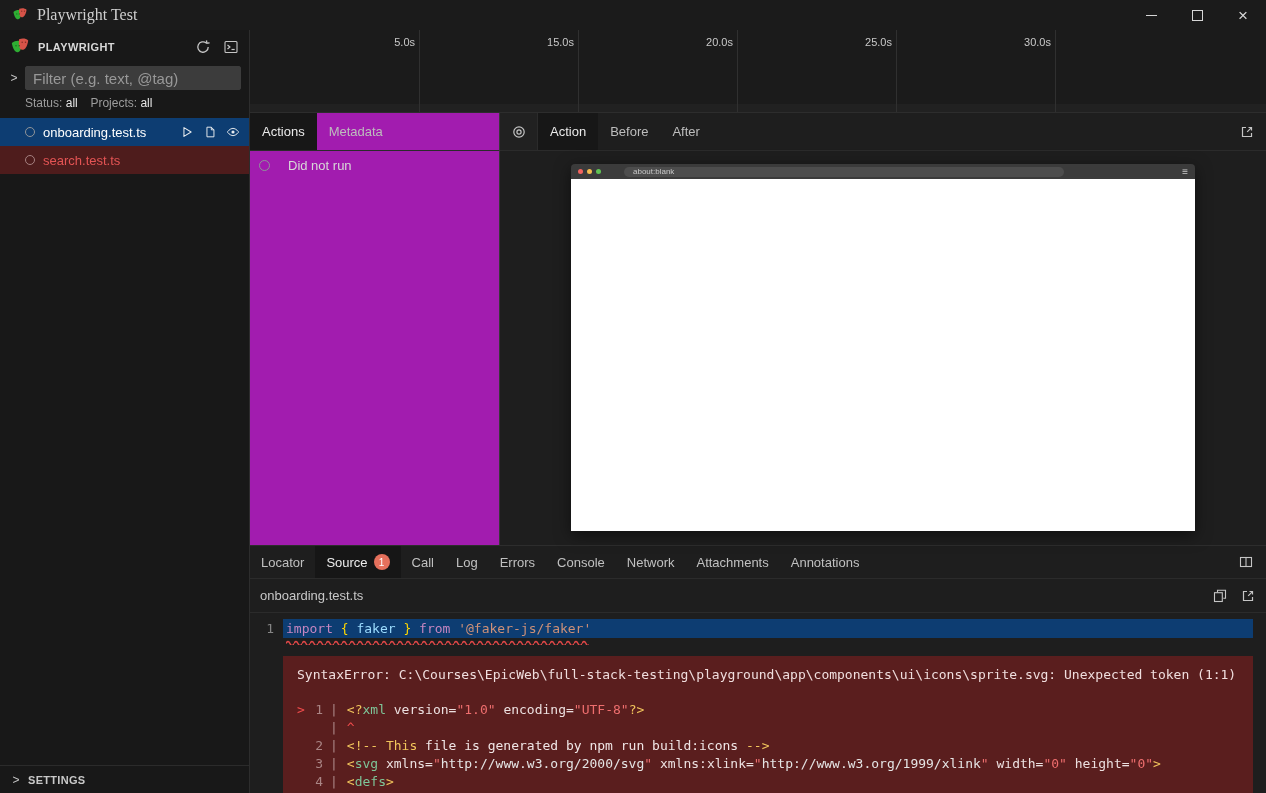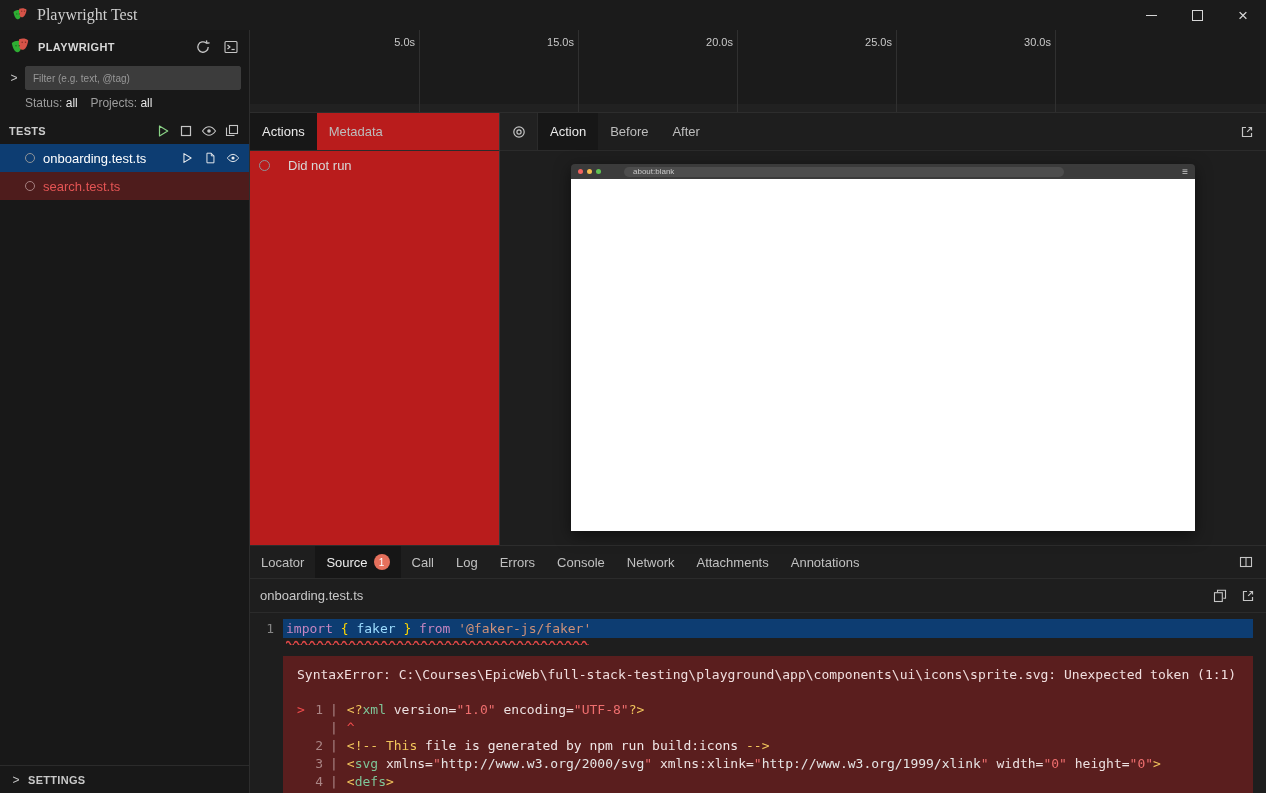--- a/index.html
+++ b/index.html
@@ -24,21 +24,21 @@
   
   .sidebar{position:absolute;left:0;top:30px;width:250px;height:763px;background:#181818;
            border-right:1px solid #2d2d2d;display:flex;flex-direction:column;box-sizing:border-box;}
   .pw-header{height:34px;display:flex;align-items:center;gap:8px;padding:0 10px;}
   .pw-header .logo{width:20px;height:20px;}
   .pw-title{font-size:11px;font-weight:700;letter-spacing:.4px;color:#d8d8d8;flex:1;}
   .pw-header .icon{margin-left:4px;}
   .filter-row{display:flex;align-items:center;gap:3px;padding:2px 8px 4px 6px;}
   .chev{width:16px;text-align:center;color:#c5c5c5;font-size:12px;flex:none;}
   .filter-input{flex:1;background:#3c3c3c;border:1px solid #3c3c3c;border-radius:2px;height:24px;
-                color:#cccccc;font-family:"Liberation Sans",sans-serif;font-size:10px;padding:0 7px;outline:none;box-sizing:border-box;}
+                color:#cccccc;font-family:"Liberation Sans",sans-serif;font-size:15px;padding:0 7px;outline:none;box-sizing:border-box;}
   .filter-input::placeholder{color:#989898;}
   .status-row{padding:2px 8px 8px 25px;font-size:12px;color:#9d9d9d;}
   .status-row .val{color:#e6e6e6;}
   .status-row .gap{display:inline-block;width:6px;}
   .tests-header{height:26px;display:flex;align-items:center;padding:0 9px;}
   .tests-header .hd{font-size:11px;font-weight:700;letter-spacing:.3px;color:#cccccc;flex:1;}
   .tests-header .icon{margin-left:7px;}
   .test-row{height:28px;display:flex;align-items:center;gap:8px;padding-left:25px;cursor:default;}
   .test-row .ring{width:8px;height:8px;border:1.5px solid #8f9499;border-radius:50%;flex:none;}
   .test-row.selected{background:#0d3d72;color:#ffffff;}
@@ -55,21 +55,21 @@
 
   .timeline{height:83px;background:#1b1b1b;border-bottom:1px solid #2d2d2d;display:flex;position:relative;box-sizing:border-box;}
   .tl-cell{position:relative;border-right:1px solid #303030;box-sizing:border-box;height:100%;}
   .tl-cell.first{width:170px;}
   .tl-cell.std{width:159px;}
   .tl-fill{flex:1;}
   .tl-label{position:absolute;top:6px;right:4px;font-size:11px;color:#c9c9c9;}
   .tl-strip{position:absolute;left:0;right:0;bottom:0;height:8px;background:#212121;}
 
   .middle{height:432px;display:flex;box-sizing:border-box;}
-  .actions-pane{width:250px;flex:none;border-right:1px solid #383838;background:#b91c1c;
+  .actions-pane{width:250px;flex:none;border-right:1px solid #383838;background:#a21caf;
                 display:flex;flex-direction:column;box-sizing:border-box;text-align:center;}
   .tabbar{height:37px;display:flex;align-items:stretch;border-bottom:1px solid #2b2b2b;flex:none;}
   .tab{display:flex;align-items:center;padding:0 12px;color:#bdbdbd;cursor:default;}
   .tab.active{background:#171717;color:#eaeaea;}
   .action-item{height:29px;display:flex;align-items:center;gap:18px;padding:0 9px;color:#d8d8d8;}
   .action-item .ring{width:9px;height:9px;border:1.5px solid #8f9499;border-radius:50%;flex:none;}
 
   .snapshot-pane{flex:1;background:#1e1e1e;display:flex;flex-direction:column;}
   .snap-toolbar{height:37px;display:flex;align-items:stretch;border-bottom:1px solid #2b2b2b;flex:none;}
   .pick-btn{width:37px;display:flex;align-items:center;justify-content:center;background:#212121;
@@ -182,45 +182,20 @@
   </div>
 
   <div class="status-row">
     <span>Status:</span>
     <span class="val">all</span>
     <span class="gap"></span>
     <span>Projects:</span>
     <span class="val">all</span>
   </div>
 
-  <div class="tests-header">
-    <span class="hd">TESTS</span>
-    <span class="icon green">
-      <svg viewBox="0 0 16 16">
-          <path d="M4.5 3v10l8.2-5z" fill="none" stroke="currentColor" stroke-width="1.2" stroke-linejoin="round"></path>
-        </svg>
-    </span>
-    <span class="icon">
-      <svg viewBox="0 0 16 16">
-          <rect x="3.5" y="3.5" width="9" height="9" fill="none" stroke="currentColor" stroke-width="1.2"></rect>
-        </svg>
-    </span>
-    <span class="icon">
-      <svg viewBox="0 0 16 16">
-          <path d="M1.5 8S4.5 3.8 8 3.8 14.5 8 14.5 8 11.5 12.2 8 12.2 1.5 8 1.5 8z" fill="none" stroke="currentColor" stroke-width="1.1"></path>
-          <circle cx="8" cy="8" r="1.8" fill="currentColor"></circle>
-        </svg>
-    </span>
-    <span class="icon">
-      <svg viewBox="0 0 16 16">
-          <rect x="5.5" y="2.5" width="8" height="8" fill="none" stroke="currentColor" stroke-width="1.1"></rect>
-          <path d="M10.5 12.5h-8v-8" fill="none" stroke="currentColor" stroke-width="1.1"></path>
-        </svg>
-    </span>
-  </div>
 
   <div>
       <div class="test-row selected">
         <span class="ring"></span>
         <span>onboarding.test.ts</span>
         <span class="row-actions">
           <span class="icon sm">
             <svg viewBox="0 0 16 16">
               <path d="M4.5 3v10l8.2-5z" fill="none" stroke="currentColor" stroke-width="1.2" stroke-linejoin="round"></path>
             </svg>

